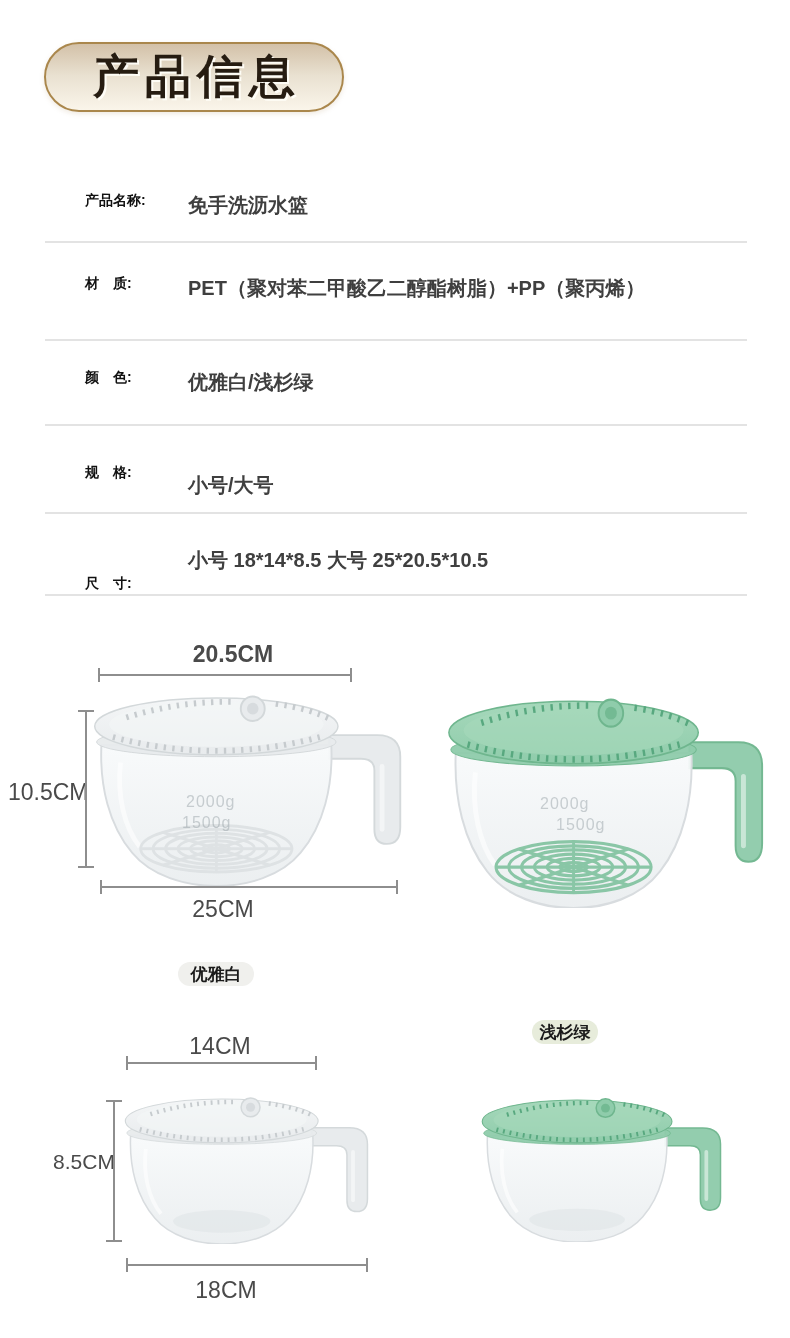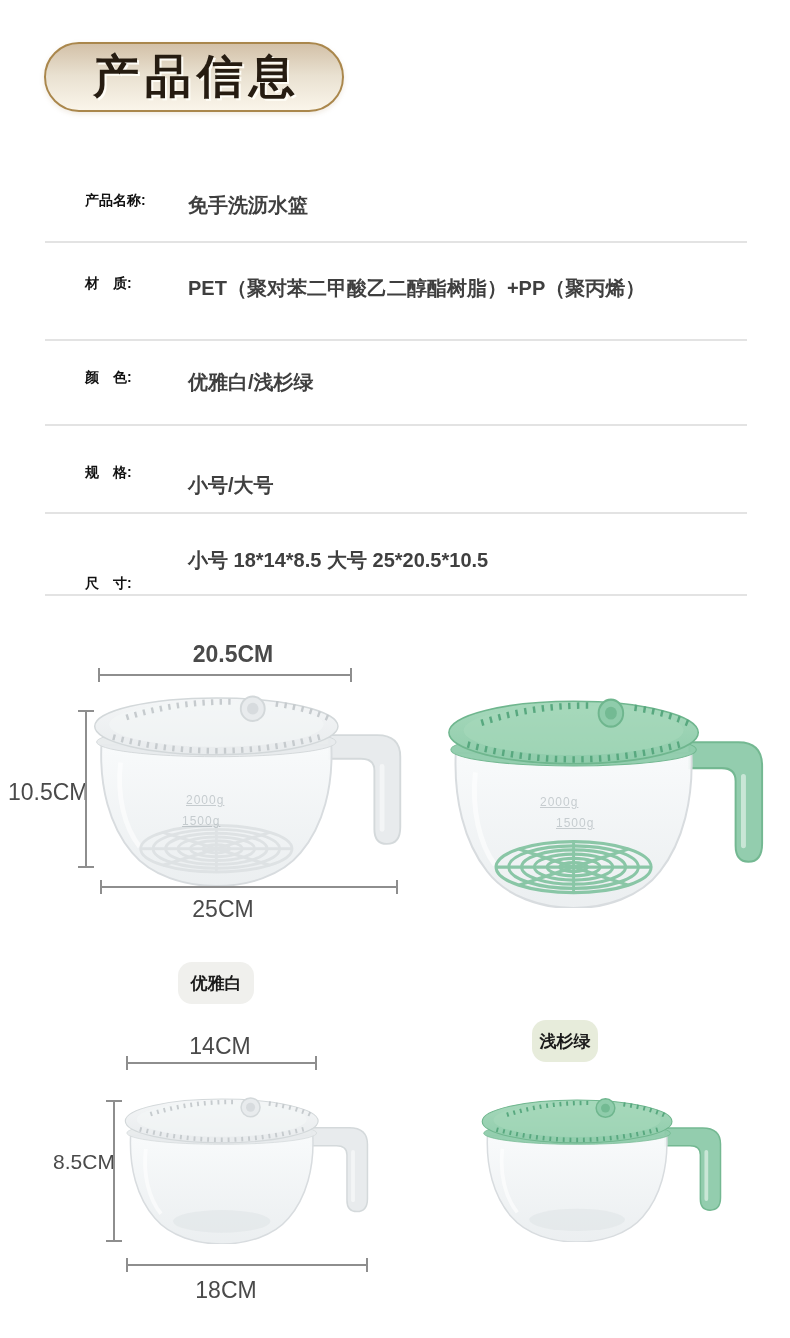--- a/index.html
+++ b/index.html
@@ -30,24 +30,24 @@
   .hline::before,.hline::after{content:"";position:absolute;top:-6px;width:2px;height:14px;background:var(--dim-line);}
   .hline::before{left:0;}
   .hline::after{right:0;}
   .vline{position:absolute;width:2px;background:var(--dim-line);}
   .vline::before,.vline::after{content:"";position:absolute;left:-7px;width:16px;height:2px;background:var(--dim-line);}
   .vline::before{top:0;}
   .vline::after{bottom:0;}
   
   .basket{position:absolute;}
   .basket svg{display:block;width:100%;height:100%;}
-  .cap-mark{position:absolute;font-size:12px;color:var(--capacity-text);opacity:.5;letter-spacing:1px;text-decoration:underline;}
+  .cap-mark{position:absolute;font-size:16px;color:var(--capacity-text);opacity:.5;letter-spacing:1px;}
   
   .pill{
-    position:absolute;height:42px;border-radius:14px;
+    position:absolute;height:24px;border-radius:14px;
     display:flex;align-items:center;justify-content:center;
     font-size:17px;font-weight:bold;color:var(--pill-text);white-space:nowrap;
   }
   .pill-white{background:var(--pill-white-bg);}
   .pill-green{background:var(--pill-green-bg);}
 </style>
 </head>
 <body>
 
 <div class="page">

